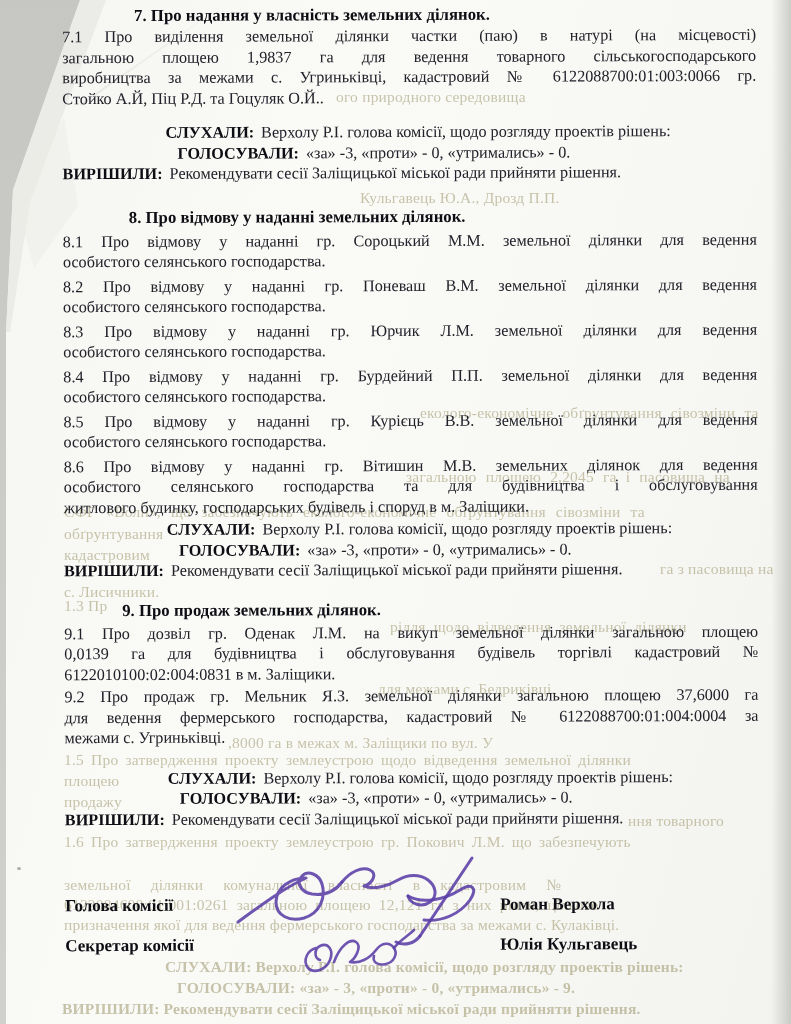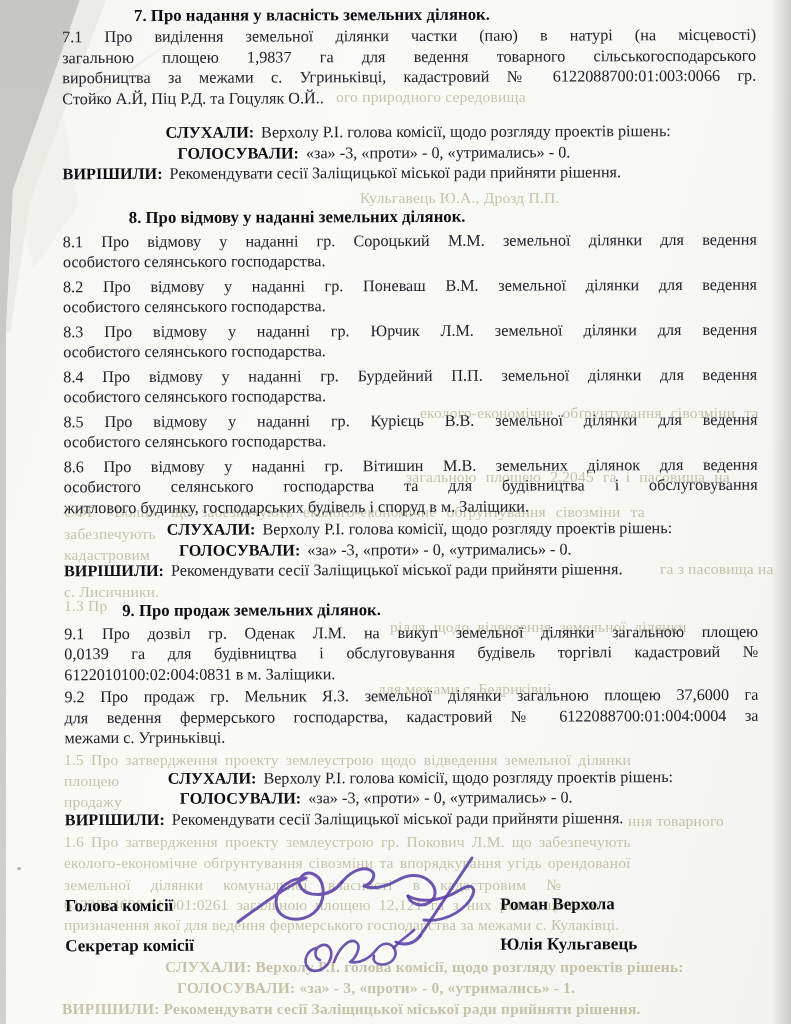--- a/index.html
+++ b/index.html
@@ -84,38 +84,38 @@
   <div class="crease-c"></div>
   <div class="right-shade"></div>
   <div class="speck"></div>
 
   <div class="bleed-layer">
     <span class="bleed" style="left:336px;top:88px;">ого природного середовища</span>
     <span class="bleed" style="left:360px;top:189px;">Кульгавець Ю.А., Дрозд П.П.</span>
     <span class="bleed" style="left:420px;top:404px;word-spacing:5px;">еколого-економічне обґрунтування сівозміни та</span>
     <span class="bleed" style="left:406px;top:468px;word-spacing:5px;">загальною площею 2,2045 га і пасовища на</span>
     <span class="bleed" style="left:64px;top:503px;word-spacing:6px;">СФГ «Волн», що забезпечують еколого-економічне обґрунтування сівозміни та</span>
-    <span class="bleed" style="left:64px;top:525px;">забезпечують</span>
+    <span class="bleed" style="left:64px;top:525px;">обґрунтування</span>
     <span class="bleed" style="left:64px;top:546px;">кадастровим</span>
     <span class="bleed" style="left:660px;top:560px;">га з пасовища на</span>
     <span class="bleed" style="left:64px;top:583px;">с. Лисичники.</span>
     <span class="bleed" style="left:64px;top:597px;">1.3  Пр</span>
     <span class="bleed" style="left:390px;top:618px;word-spacing:4px;">рілля щодо відведення земельної ділянки</span>
     <span class="bleed" style="left:378px;top:680px;">для межами с. Бедриківці.</span>
+    <span class="bleed" style="left:228px;top:734px;">,8000 га в межах м. Заліщики по вул. У</span>
     <span class="bleed" style="left:64px;top:751px;word-spacing:3px;">1.5  Про затвердження проекту землеустрою щодо відведення земельної ділянки</span>
     <span class="bleed" style="left:64px;top:772px;">площею</span>
     <span class="bleed" style="left:64px;top:793px;">продажу</span>
     <span class="bleed" style="left:596px;top:812px;margin-left:32px;">ння товарного</span>
     <span class="bleed" style="left:64px;top:833px;word-spacing:3px;">1.6  Про затвердження проекту землеустрою гр. Покович Л.М. що забезпечують</span>
-    <span class="bleed" style="left:64px;top:854px;word-spacing:2px;">еколого-економічне обґрунтування сівозміни та впорядкування угідь орендованої</span>
     <span class="bleed" style="left:64px;top:876px;word-spacing:16px;">земельної ділянки комунальної власності в кадастровим №</span>
     <span class="bleed" style="left:64px;top:896px;word-spacing:4px;">6122084600:01:001:0261 загальною площею 12,121 га з них рілля, цільове</span>
     <span class="bleed" style="left:64px;top:916px;">призначення якої для ведення фермерського господарства за межами с. Кулаківці.</span>
     <span class="bleed bold" style="left:165px;top:958px;">СЛУХАЛИ: Верхолу Р.І. голова комісії, щодо розгляду проектів рішень:</span>
-    <span class="bleed bold" style="left:177px;top:979px;">ГОЛОСУВАЛИ: «за» - 3, «проти» - 0, «утримались» - 1.</span>
+    <span class="bleed bold" style="left:177px;top:979px;">ГОЛОСУВАЛИ: «за» - 3, «проти» - 0, «утримались» - 9.</span>
     <span class="bleed bold" style="left:62px;top:1000px;">ВИРІШИЛИ: Рекомендувати сесії Заліщицької міської ради прийняти рішення.</span>
   </div>
 
   <div class="content">
     <h3 class="h h7">7. Про надання у власність земельних ділянок.</h3>
     <div class="p71">
       <div class="jl">7.1  Про виділення земельної ділянки частки (паю) в натурі (на місцевості)</div>
       <div class="jl">загальною площею 1,9837 га для ведення товарного сільськогосподарського</div>
       <div class="jl">виробництва за межами с. Угриньківці, кадастровий № 6122088700:01:003:0066 гр.</div>
       <div class="ll">Стойко А.Й, Піц Р.Д. та Гоцуляк О.Й..</div>

